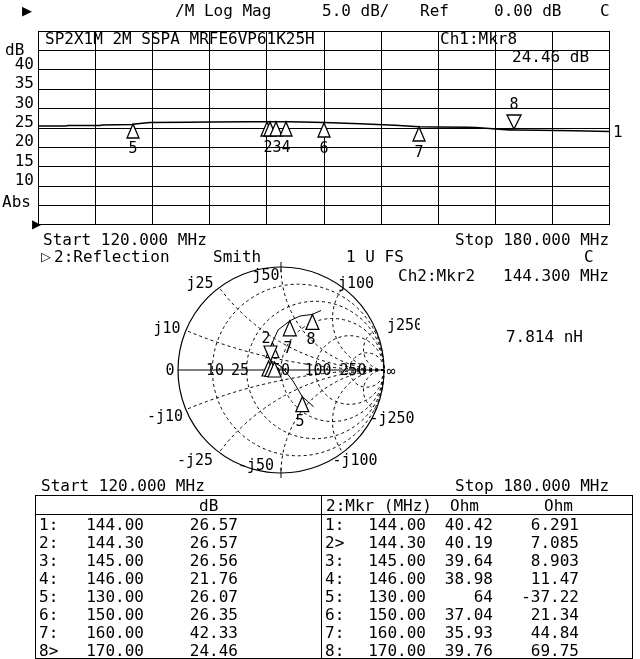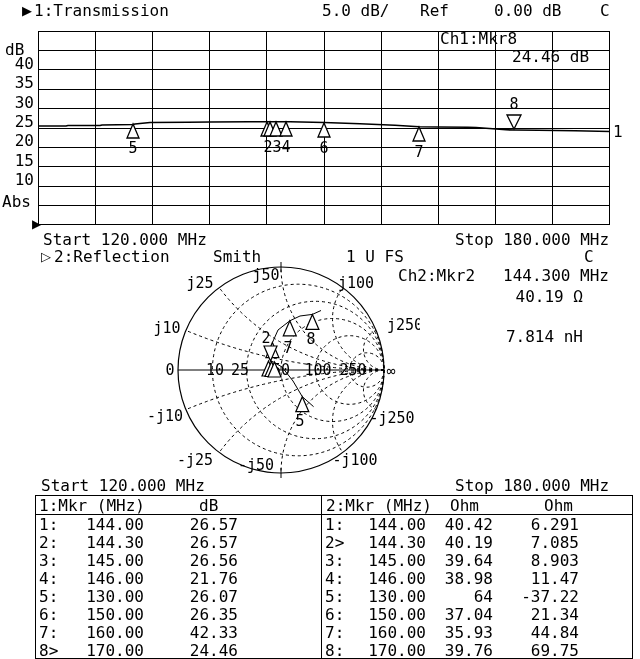--- a/index.html
+++ b/index.html
@@ -14,21 +14,21 @@
   .tbl .hline{position:absolute;left:0;right:0;top:18px;height:1px;background:#000}
   .tbl .vline{position:absolute;left:285px;top:0;bottom:0;width:1px;background:#000}
   .tbl span{position:absolute;white-space:pre}
 </style>
 </head>
 <body>
 
 <div class="screen">
 
   <span class="t tri" style="left:22px;top:4px">▶</span>
-  <span class="t" style="left:34px;top:2px">1:Transmission</span>
+  <span class="t" style="left:175px;top:2px">/M Log Mag</span>
   <span class="t" style="left:322px;top:2px">5.0 dB/</span>
   <span class="t" style="left:420px;top:2px">Ref</span>
   <span class="t" style="left:494px;top:2px">0.00 dB</span>
   <span class="t" style="left:600px;top:2px">C</span>
 
   <svg style="left:38px;top:31px" width="572" height="194">
     <rect x="0.5" y="0.5" width="571" height="193" fill="none" stroke="#000"></rect>
     <path d="M57.2,0V194M114.4,0V194M171.6,0V194M228.8,0V194M286,0V194M343.2,0V194M400.4,0V194M457.6,0V194M514.8,0V194" stroke="#000" stroke-width="1" shape-rendering="crispEdges"></path>
     <path d="M0,19.4H572M0,38.8H572M0,58.2H572M0,77.6H572M0,97H572M0,116.4H572M0,135.8H572M0,155.2H572M0,174.6H572" stroke="#000" stroke-width="1" shape-rendering="crispEdges"></path>
     <polyline points="0,95 28,95 30,94.5 62,94.5 64,94 95,93.5 97,93 112,91.5 150,91.2 172,91 212,90.8 252,90.8 286,91.5 322,92.8 357,94.3 381,95.8 400,96 430,96.3 438,96.5 468,98.8 476,99 500,99.3 537,99.8 572,100.5" fill="none" stroke="#000" stroke-width="1.6"></polyline>
@@ -40,20 +40,21 @@
     <polygon points="286,92 280,106 292,106" fill="#fff" stroke="#000" stroke-width="1.3"></polygon>
     <polygon points="381,96 375,110 387,110" fill="#fff" stroke="#000" stroke-width="1.3"></polygon>
     <polygon points="476,98 469,84 483,84" fill="#fff" stroke="#000" stroke-width="1.3"></polygon>
     <text x="95" y="122" text-anchor="middle">5</text>
     <text x="239" y="121" text-anchor="middle">234</text>
     <text x="286" y="122" text-anchor="middle">6</text>
     <text x="381" y="126" text-anchor="middle">7</text>
     <text x="476" y="78" text-anchor="middle">8</text>
   </svg>
 
+  <span class="t" style="left:45px;top:30px">SP2X1M 2M SSPA MRFE6VP61K25H</span>
   <span class="t" style="left:440px;top:30px">Ch1:Mkr8</span>
   <span class="t" style="left:512px;top:48px">24.46 dB</span>
 
   <span class="t" style="left:5px;top:41px">dB</span>
   <span class="t r" style="left:2px;top:55px;width:32px">40</span>
   <span class="t r" style="left:2px;top:74px;width:32px">35</span>
   <span class="t r" style="left:2px;top:94px;width:32px">30</span>
   <span class="t r" style="left:2px;top:113px;width:32px">25</span>
   <span class="t r" style="left:2px;top:132px;width:32px">20</span>
   <span class="t r" style="left:2px;top:152px;width:32px">15</span>
@@ -67,21 +68,20 @@
   <span class="t" style="left:455px;top:231px">Stop 180.000 MHz</span>
 
   <span class="t tri" style="left:41px;top:250px">▷</span>
   <span class="t" style="left:54px;top:248px">2:Reflection</span>
   <span class="t" style="left:213px;top:248px">Smith</span>
   <span class="t" style="left:346px;top:248px">1 U FS</span>
   <span class="t" style="left:584px;top:248px">C</span>
 
   <span class="t" style="left:398px;top:267px">Ch2:Mkr2</span>
   <span class="t" style="left:503px;top:267px">144.300 MHz</span>
-  <span class="t r" style="left:470px;top:288px;width:113px">40.19 Ω</span>
   <span class="t r" style="left:470px;top:328px;width:113px">7.814 nH</span>
 
   <svg style="left:130px;top:258px" width="290" height="225">
 
     <circle cx="168.2" cy="112" r="85.8" fill="none" stroke="#000" stroke-dasharray="3,3"></circle>
     <circle cx="185.3" cy="112" r="68.7" fill="none" stroke="#000" stroke-dasharray="3,3"></circle>
     <circle cx="202.5" cy="112" r="51.5" fill="none" stroke="#000" stroke-dasharray="3,3"></circle>
     <circle cx="219.7" cy="112" r="34.3" fill="none" stroke="#000" stroke-dasharray="3,3"></circle>
     <circle cx="236.8" cy="112" r="17.2" fill="none" stroke="#000" stroke-dasharray="3,3"></circle>
 
@@ -136,21 +136,20 @@
     <text x="170" y="168" text-anchor="middle">5</text>
   </svg>
 
   <span class="t" style="left:41px;top:477px">Start 120.000 MHz</span>
   <span class="t" style="left:455px;top:477px">Stop 180.000 MHz</span>
 
   <div class="tbl">
     <div class="hline"></div>
     <div class="vline"></div>
 
-    <span style="left:3px;top:1px">1:Mkr (MHz)</span>
     <span style="left:163px;top:1px">dB</span>
     <span style="left:290px;top:1px">2:Mkr (MHz)</span>
     <span style="left:414px;top:1px">Ohm</span>
     <span style="left:508px;top:1px">Ohm</span>
 
     <span style="left:3px;top:20px">1:</span>
       <span class="r" style="left:38px;top:20px;width:70px">144.00</span>
       <span class="r" style="left:128px;top:20px;width:74px">26.57</span>
     <span style="left:3px;top:38px">2:</span>
       <span class="r" style="left:38px;top:38px;width:70px">144.30</span>

